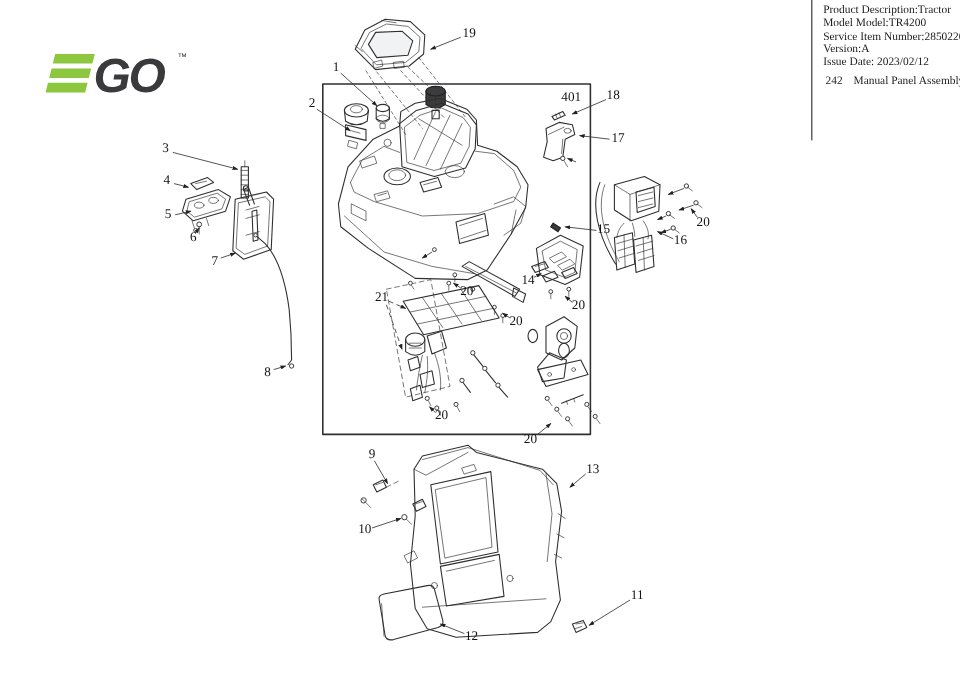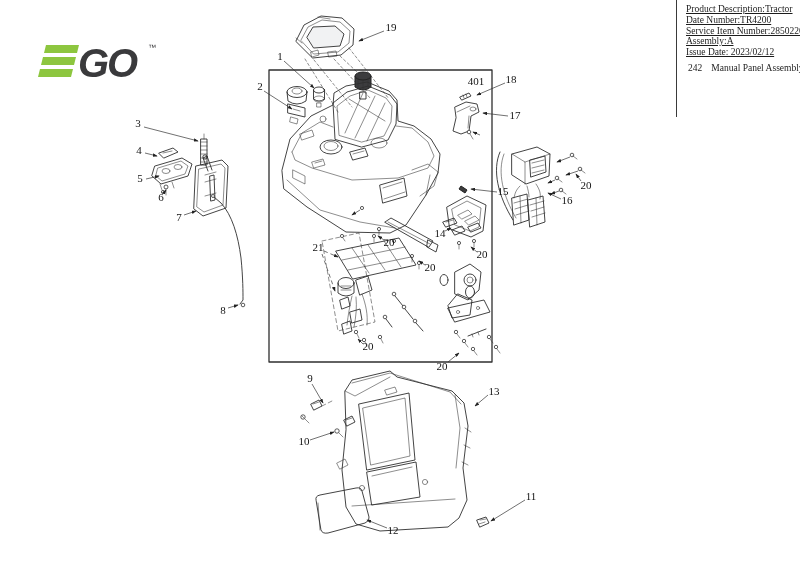--- a/index.html
+++ b/index.html
@@ -18,21 +18,21 @@
   .screw{fill:#ffffff;stroke:#333;stroke-width:0.8;}
   .fill-light{fill:#f1f2f3;}
   .fill-dark{fill:#3c3c3e;stroke:#222;}
   .leader{fill:none;stroke:#333;stroke-width:0.7;}
   .callout{font:11px "Liberation Serif",serif;fill:#141414;text-anchor:middle;dominant-baseline:middle;}
   
   .info-panel{
     position:absolute;left:686px;top:4px;width:112px;
     font-size:9.5px;line-height:10.8px;color:#1c1c1c;
   }
-  .info-line{white-space:nowrap;text-decoration:underline;}
+  .info-line{white-space:nowrap;}
   .divider{position:absolute;left:676px;top:0;width:1px;height:117px;background:#3a3a3a;}
   .figure-caption{
     position:absolute;left:688px;top:63px;display:flex;gap:9px;
     font-size:9.5px;color:#1c1c1c;white-space:nowrap;
   }
   .logo-wrap{position:absolute;left:34px;top:38px;width:130px;height:46px;}
 </style>
 </head>
 <body>
 
@@ -46,23 +46,23 @@
         <polygon points="6,31 39,31 37,39 4,39" fill="#8dc63f"></polygon>
       </g>
       <text x="44" y="39" font-family="Liberation Sans, sans-serif" font-size="40" font-weight="bold" font-style="italic" letter-spacing="-2" fill="#3a3a3c">GO</text>
       <text x="114" y="12" font-family="Liberation Sans, sans-serif" font-size="8" fill="#3a3a3c">™</text>
     </svg>
   </div>
 
   <div class="divider"></div>
   <div class="info-panel">
     <div class="info-line">Product Description:Tractor</div>
-    <div class="info-line">Date Number:TR4200</div>
+    <div class="info-line">Model Model:TR4200</div>
     <div class="info-line">Service Item Number:2850220002S01</div>
-    <div class="info-line">Assembly:A</div>
+    <div class="info-line">Version:A</div>
     <div class="info-line">Issue Date: 2023/02/12</div>
   </div>
   <div class="figure-caption">
     <span>242</span>
     <span>Manual Panel Assembly</span>
   </div>
 
   <svg id="diagram-svg" width="800" height="566" viewBox="0 0 800 566">
     <defs>
       <marker id="arr" markerWidth="7" markerHeight="5" refX="6" refY="2.5" orient="auto">

